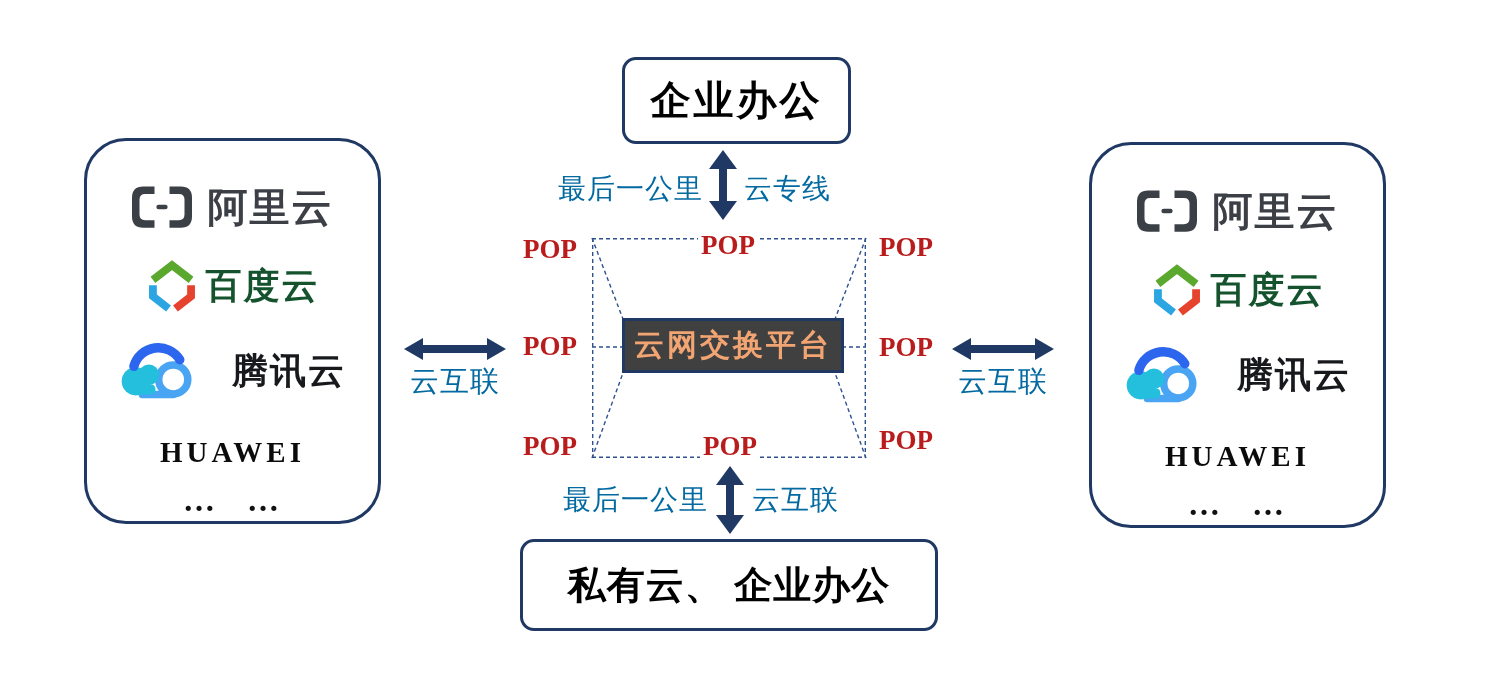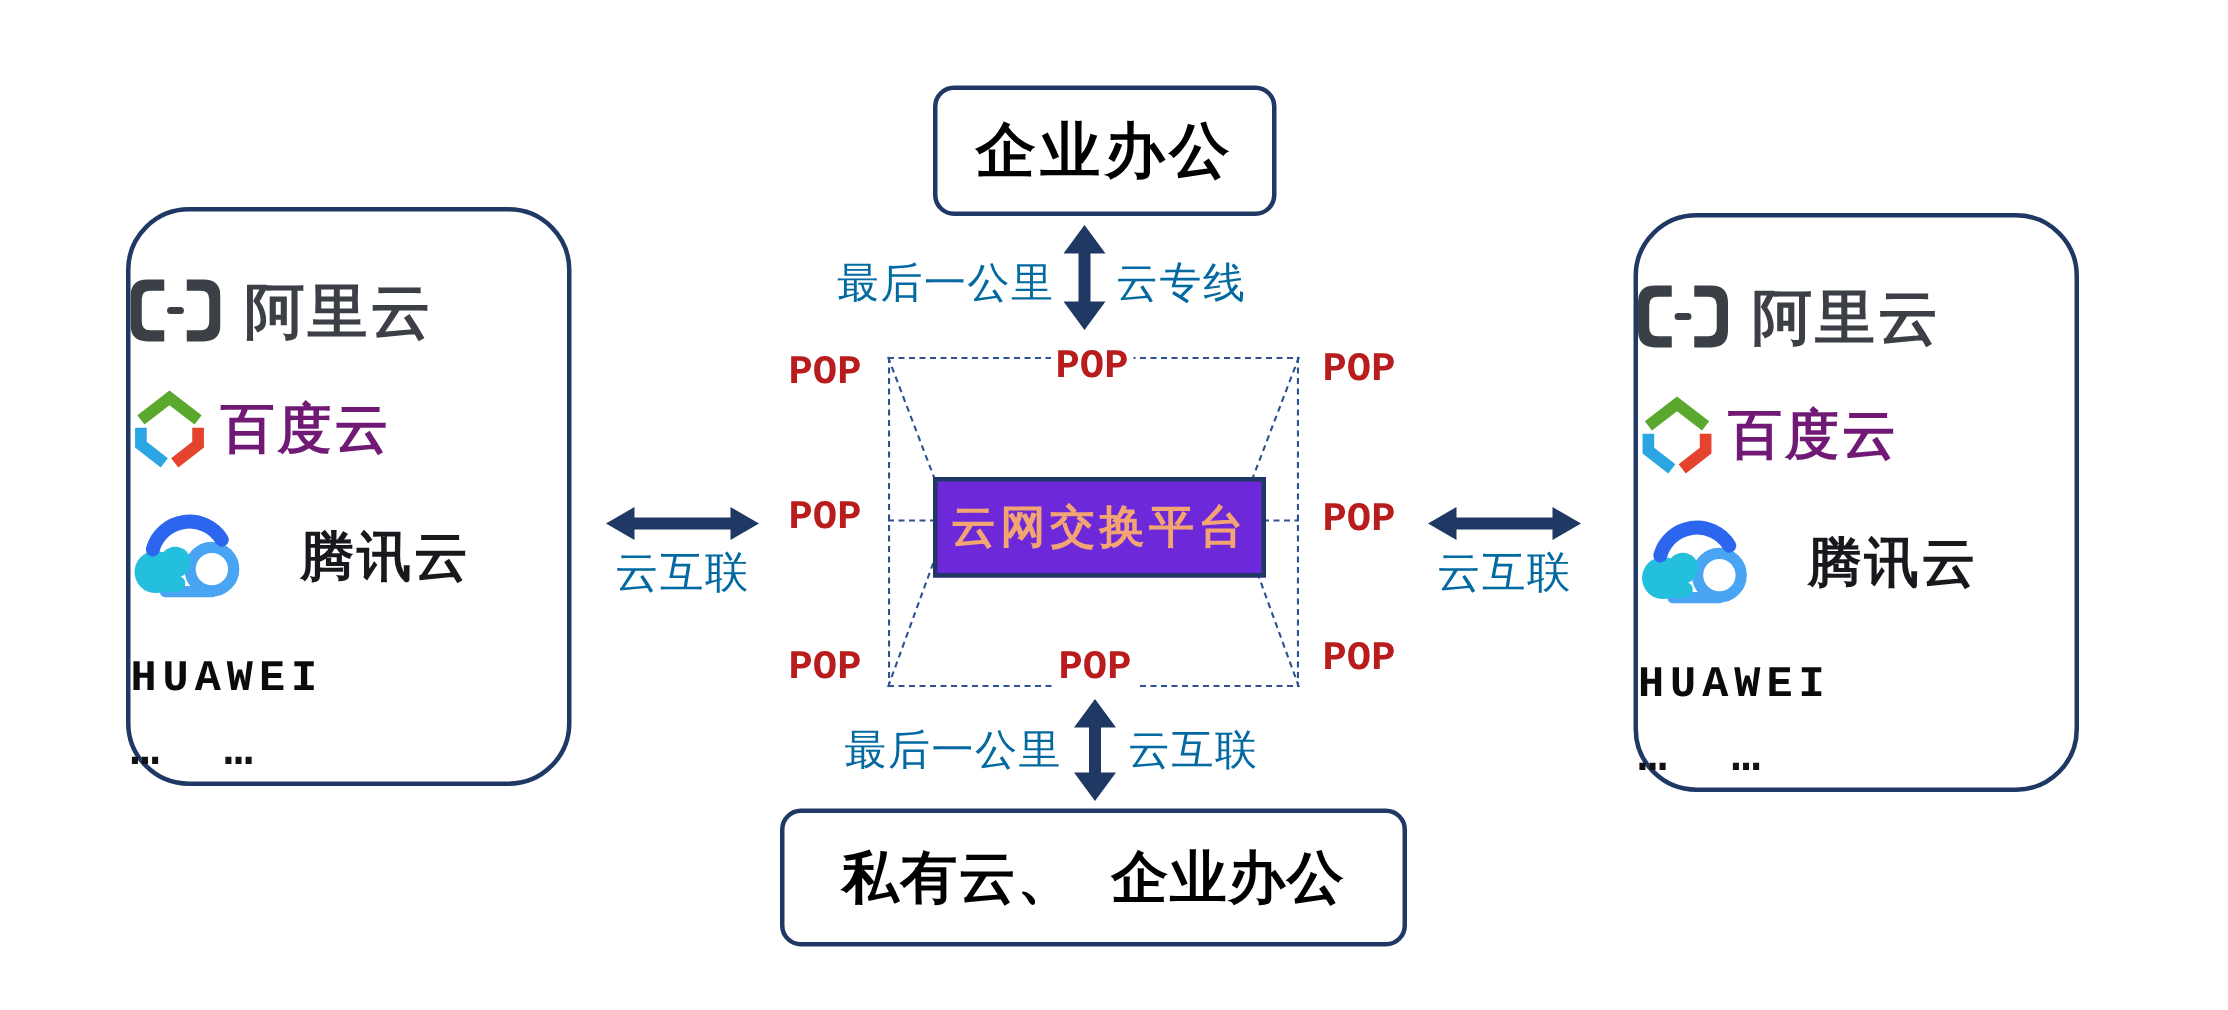--- a/index.html
+++ b/index.html
@@ -1,61 +1,61 @@
 <!DOCTYPE html>
 <html><head>
 <meta charset="utf-8">
 <style>
   html,body{margin:0;padding:0;background:#fff;}
   .canvas{
     position:relative;width:1485px;height:673px;background:#ffffff;overflow:hidden;
-    font-family:Liberation Mono, monospace;
+    font-family:Liberation Serif, serif;
   }
   
   .node-box{
     position:absolute;display:flex;align-items:center;justify-content:center;
     border:3px solid #1F3864;border-radius:14px;background:#fff;color:#000;
     font-weight:bold;
   }
   .top-node{left:622px;top:57px;width:223px;height:81px;font-size:40px;letter-spacing:3px;}
   .bottom-node{left:520px;top:539px;width:412px;height:86px;font-size:38px;letter-spacing:1px;}
   
   .center-box{
-    position:absolute;left:622px;top:318px;width:222px;height:67px;
-    background:#6d28d9;border:3px solid #1F3864;display:flex;align-items:center;justify-content:center;
+    position:absolute;left:622px;top:318px;width:222px;height:55px;
+    background:#404040;border:3px solid #1F3864;display:flex;align-items:center;justify-content:center;
     color:#F2A572;font-size:30px;font-weight:bold;letter-spacing:3px;box-sizing:border-box;
   }
   
   .mesh{position:absolute;left:592px;top:238px;overflow:visible;}
   .mesh line{stroke:#2E5190;stroke-width:1.4;stroke-dasharray:4 3;fill:none;}
   
   .pop{
     position:absolute;transform:translate(-50%,-50%);
     font-size:27px;font-weight:bold;color:#b91c1c;background:#fff;
     padding:0 3px;line-height:1.1;
   }
   
   .link-label{position:absolute;font-size:28px;color:#0369a1;white-space:nowrap;letter-spacing:1px;}
   .align-right{text-align:right;}
   
   .arrow{position:absolute;}
   .arrow .fillnavy{fill:#1F3864;}
   
   .provider-box{
     position:absolute;width:297px;height:386px;border:3px solid #1F3864;border-radius:42px;
-    background:#fff;display:flex;flex-direction:column;align-items:flex-start;box-sizing:border-box;
+    background:#fff;display:flex;flex-direction:column;align-items:center;box-sizing:border-box;
   }
   .prow{display:flex;align-items:center;justify-content:center;}
   .prow.r1{margin-top:42px;height:48px;}
   .prow.r2{margin-top:26px;height:58px;}
   .prow.r3{margin-top:26px;height:60px;}
   .prow.r4{margin-top:34px;height:34px;}
   .prow.r5{margin-top:16px;height:32px;}
   .name-ali{font-size:40px;color:#3C4046;font-weight:600;margin-left:16px;letter-spacing:2px;}
-  .name-baidu{font-size:36px;color:#701a75;font-weight:600;margin-left:8px;letter-spacing:2px;}
+  .name-baidu{font-size:36px;color:#14532d;font-weight:600;margin-left:8px;letter-spacing:2px;}
   .name-tencent{font-size:36px;color:#17191D;font-weight:600;margin-left:27px;letter-spacing:2px;}
   .name-huawei{font-size:29px;color:#0B0B0B;font-weight:bold;letter-spacing:4px;}
   .name-dots{font-size:32px;color:#111;font-weight:bold;letter-spacing:3px;word-spacing:18px;line-height:0.6;}
 </style>
 </head>
 <body>
 
 <div class="canvas">
 
   <div class="node-box top-node">

